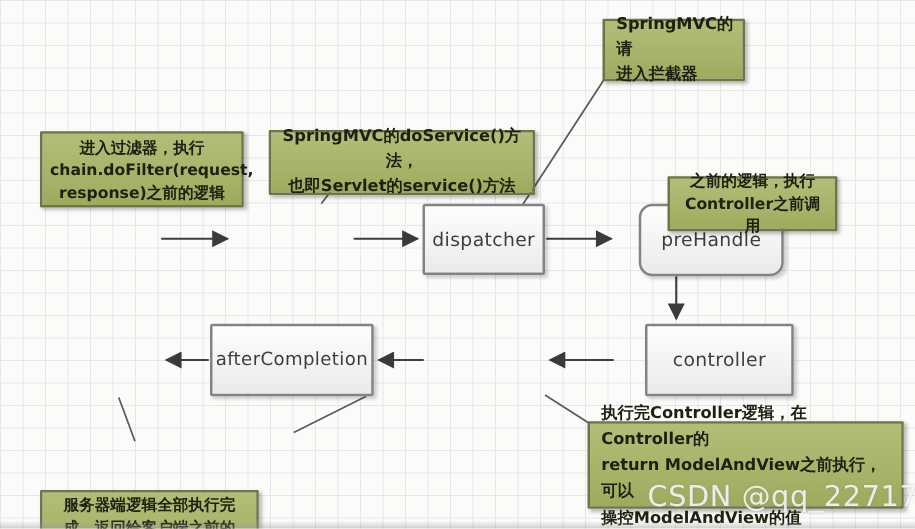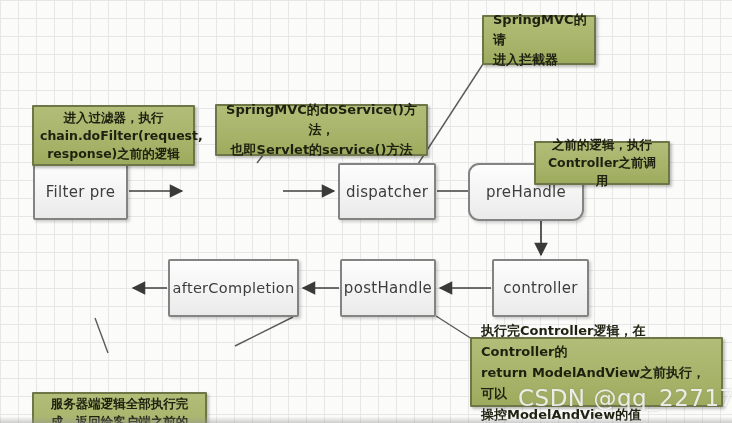--- a/index.html
+++ b/index.html
@@ -77,27 +77,25 @@
 
     <line x1="102" y1="127" x2="89" y2="163" stroke="#5a5a5a" stroke-width="1.4"></line>
     <line x1="292" y1="117" x2="257" y2="163" stroke="#5a5a5a" stroke-width="1.4"></line>
     <line x1="483" y1="64" x2="418" y2="164" stroke="#5a5a5a" stroke-width="1.4"></line>
     <line x1="577" y1="146" x2="563" y2="164" stroke="#5a5a5a" stroke-width="1.4"></line>
     <line x1="95" y1="318" x2="108" y2="353" stroke="#5a5a5a" stroke-width="1.4"></line>
     <line x1="293" y1="317" x2="235" y2="346" stroke="#5a5a5a" stroke-width="1.4"></line>
     <line x1="436" y1="316" x2="472" y2="339" stroke="#5a5a5a" stroke-width="1.4"></line>
   </svg>
 
-  <div class="node" style="left:33px;top:163px;width:95px;height:57px;">Filter pre</div>
   <div class="node" style="left:338px;top:163px;width:98px;height:57px;">dispatcher</div>
-  <div class="node" style="left:468px;top:163px;width:116px;height:58px;border-radius:11px;">preHandle</div>
+  <div class="node" style="left:511px;top:163px;width:116px;height:58px;border-radius:11px;">preHandle</div>
 
   <div class="node" style="left:168px;top:259px;width:131px;height:58px;font-size:14.5px;">afterCompletion</div>
-  <div class="node" style="left:340px;top:259px;width:96px;height:58px;">postHandle</div>
-  <div class="node" style="left:492px;top:259px;width:97px;height:58px;">controller</div>
+  <div class="node" style="left:516px;top:259px;width:119px;height:58px;">controller</div>
 
   <div class="note center" style="left:32px;top:66px;width:163px;height:61px;font-size:12.5px;line-height:18px;">进入过滤器，执行
 chain.doFilter(request,
 response)之前的逻辑</div>
   <div class="note center" style="left:215px;top:65px;width:213px;height:52px;font-size:13px;line-height:20px;">SpringMVC的doService()方法，
 也即Servlet的service()方法</div>
   <div class="note left" style="left:482px;top:15px;width:114px;height:50px;font-size:13px;line-height:20px;padding-left:9px;">SpringMVC的请
 进入拦截器</div>
   <div class="note center" style="left:534px;top:102px;width:136px;height:44px;font-size:12.5px;line-height:18px;">之前的逻辑，执行
 Controller之前调用</div>

